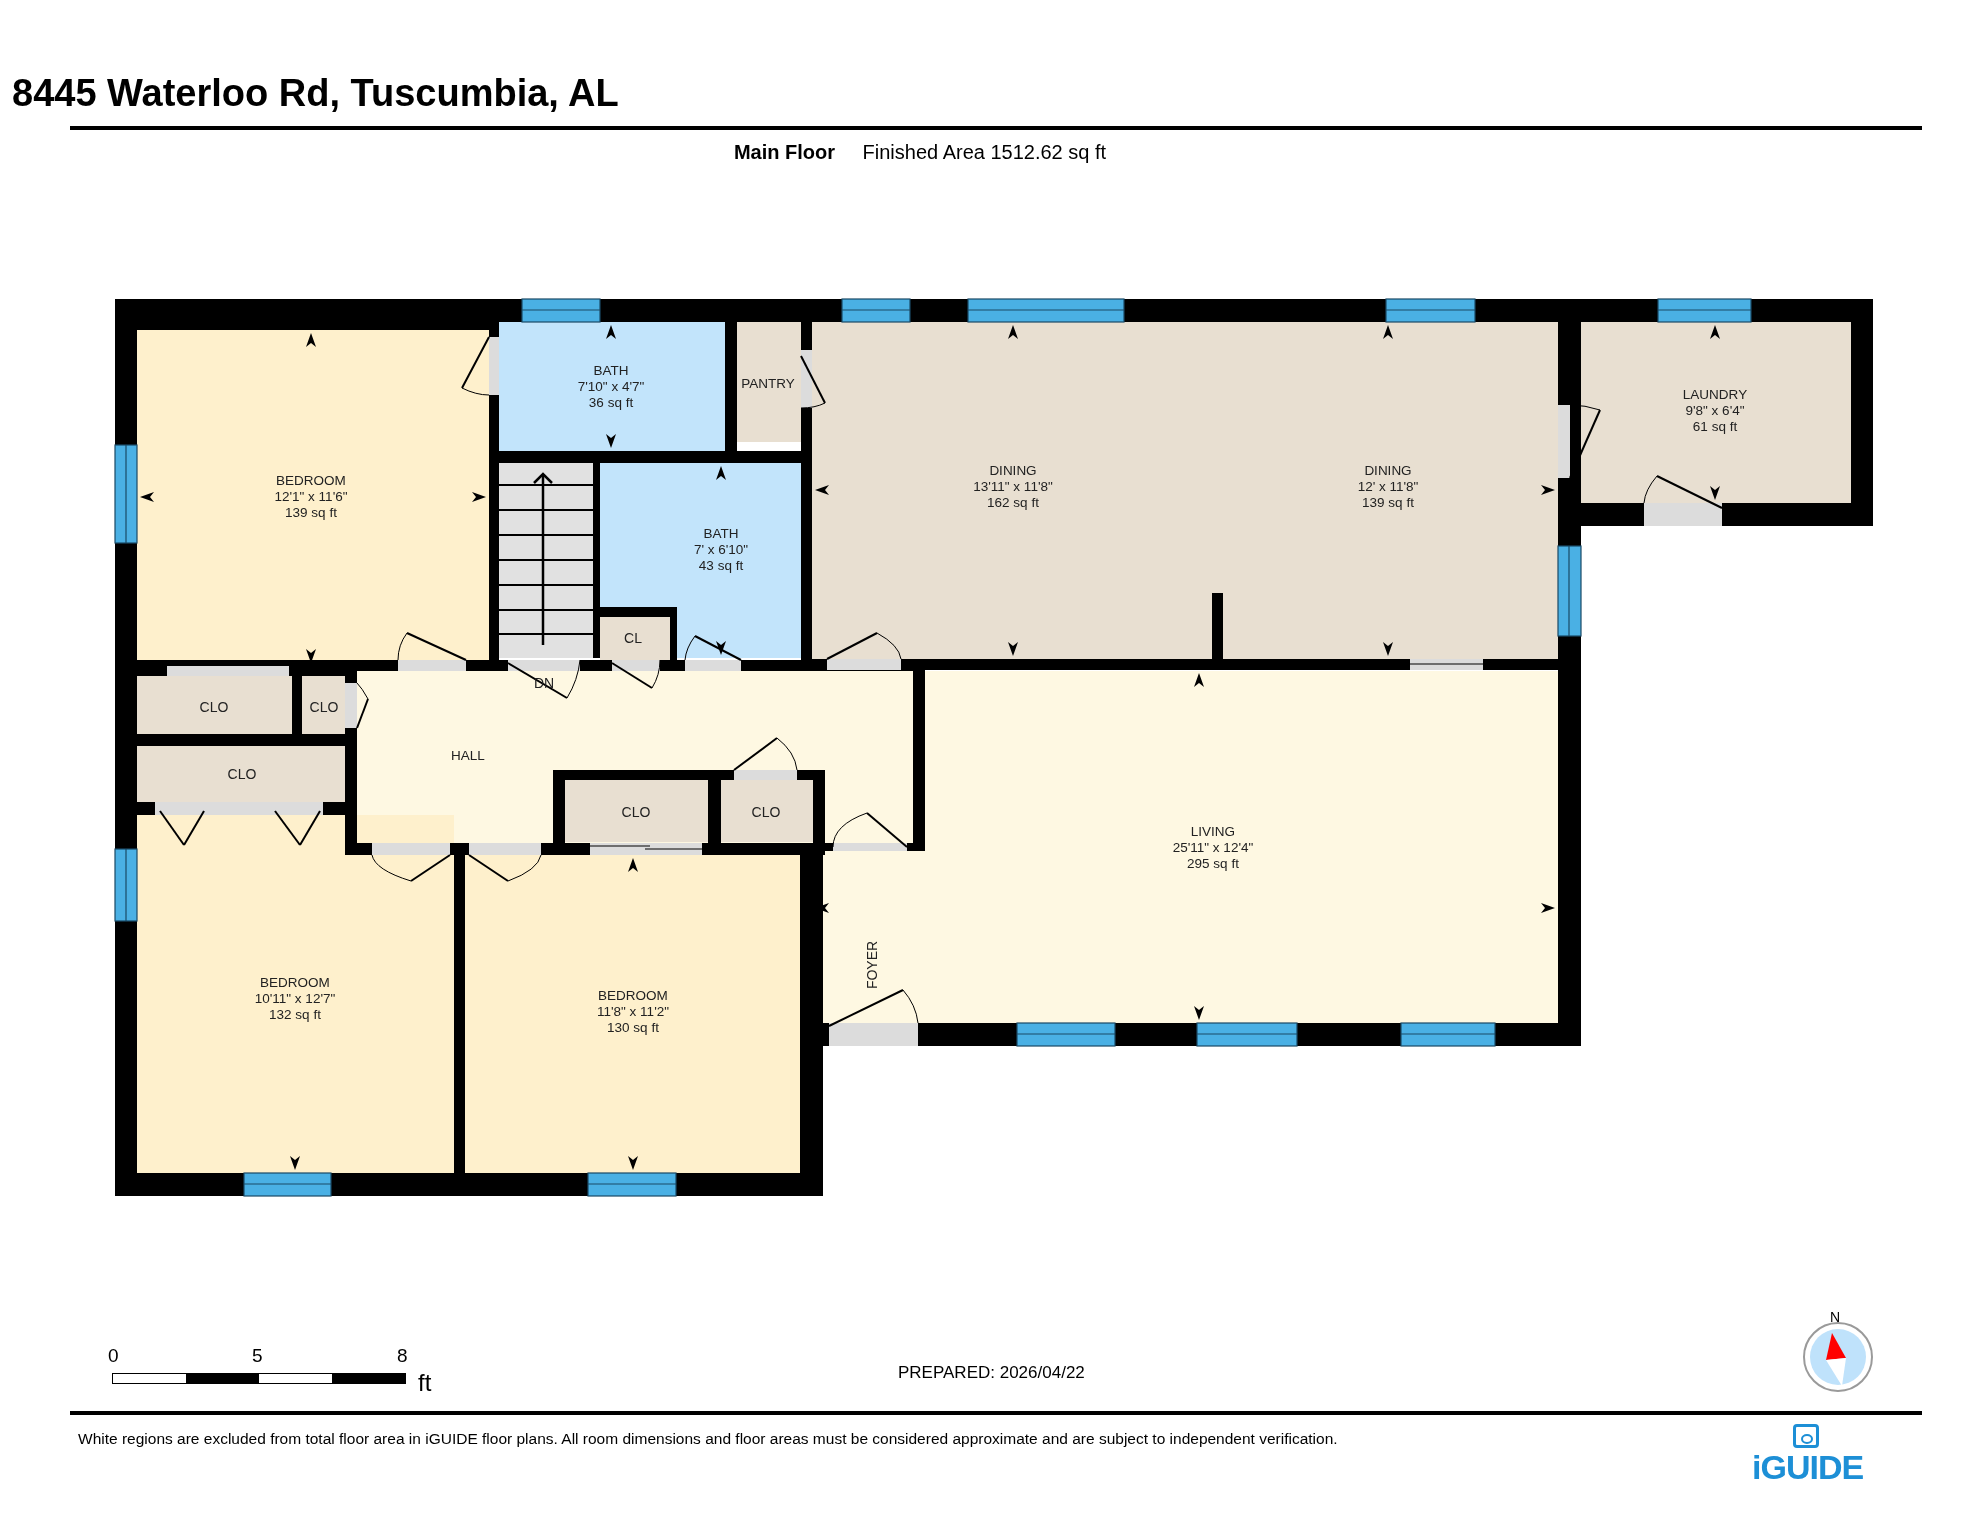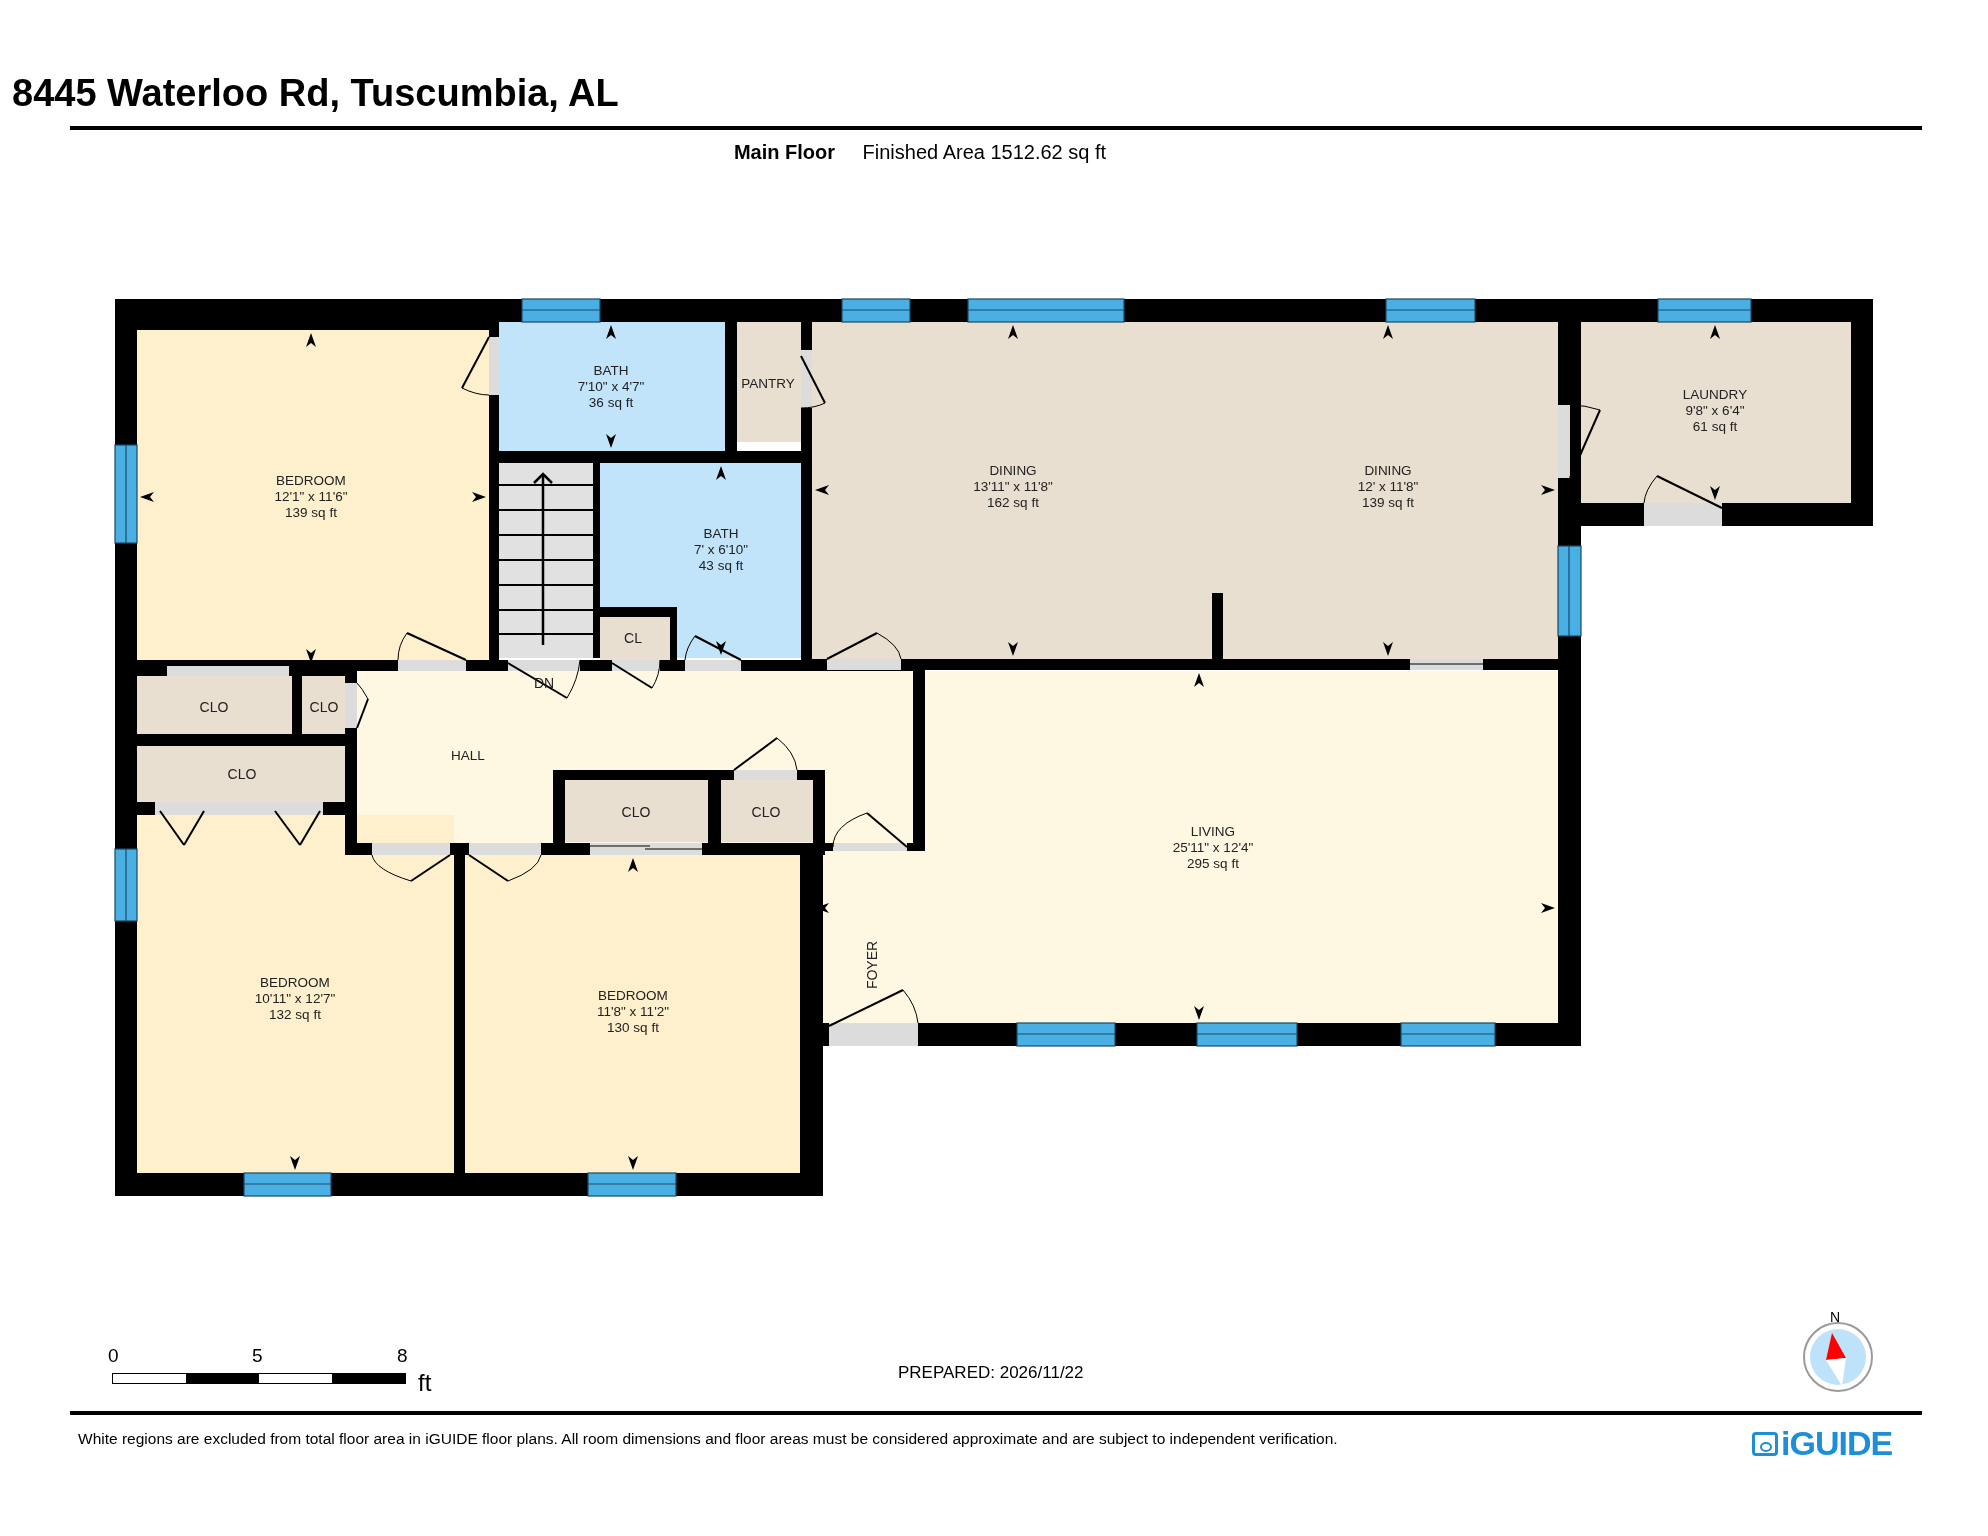--- a/index.html
+++ b/index.html
@@ -14,21 +14,21 @@
   .scale{position:absolute;left:112px;top:1345px;}
   .scale-nums{position:relative;height:22px;font-size:19px;}
   .scale-nums span{position:absolute;top:0;}
   .scale-bar{position:absolute;top:28px;left:0;width:292px;height:9px;border:1px solid #000;display:flex;}
   .scale-bar div{flex:1;}
   .scale-unit{position:absolute;left:306px;top:24px;font-size:24px;}
   .prepared{position:absolute;left:898px;top:1363px;font-size:17px;}
   .compass{position:absolute;left:1802px;top:1306px;}
   .rule-bottom{position:absolute;left:70px;width:1852px;top:1411px;height:4px;background:#000;}
   .disclaimer{position:absolute;left:78px;top:1430px;font-size:15.5px;color:#000;}
-  .logo{position:absolute;left:1752px;top:1424px;display:flex;align-items:center;color:#1d8fd6;font-weight:bold;font-size:34px;letter-spacing:-1px;}
+  .logo{position:absolute;left:1752px;top:1424px;display:flex;align-items:center;color:#1d8fd6;font-weight:bold;font-size:34px;letter-spacing:-1px;flex-direction:column;}
   .logo-icon{width:26px;height:24px;border:3px solid #1d8fd6;border-radius:4px;box-sizing:border-box;margin-right:3px;position:relative;}
   .logo-icon::after{content:"";position:absolute;left:5px;top:7px;width:8px;height:6px;border:2.5px solid #1d8fd6;border-radius:50%;}
 </style>
 </head>
 <body>
 
 <div class="title">8445 Waterloo Rd, Tuscumbia, AL</div>
 <div class="rule-top"></div>
 <div class="subtitle">
   <span class="floor">Main Floor</span>
@@ -307,21 +307,21 @@
   </div>
   <div class="scale-bar">
     <div style="background:#fff"></div>
       <div style="background:#000"></div>
     <div style="background:#fff"></div>
       <div style="background:#000"></div>
   </div>
   <span class="scale-unit">ft</span>
 </div>
 
-<div class="prepared">PREPARED: 2026/11/22</div>
+<div class="prepared">PREPARED: 2026/04/22</div>
 
 <div class="compass">
   <svg width="80" height="92" viewBox="0 0 80 92">
     <text x="28" y="16" font-family="Liberation Sans, sans-serif" font-size="14" fill="#000">N</text>
     <circle cx="36" cy="51" r="34" fill="#fff" stroke="#9a9a9a" stroke-width="2"></circle>
     <circle cx="36" cy="51" r="28" fill="#bfe2fb"></circle>
     <polygon points="30,27 44,52 24,54" fill="#ff0000"></polygon>
     <polygon points="24,54 44,52 40,80" fill="#fff"></polygon>
   </svg>
 </div>

